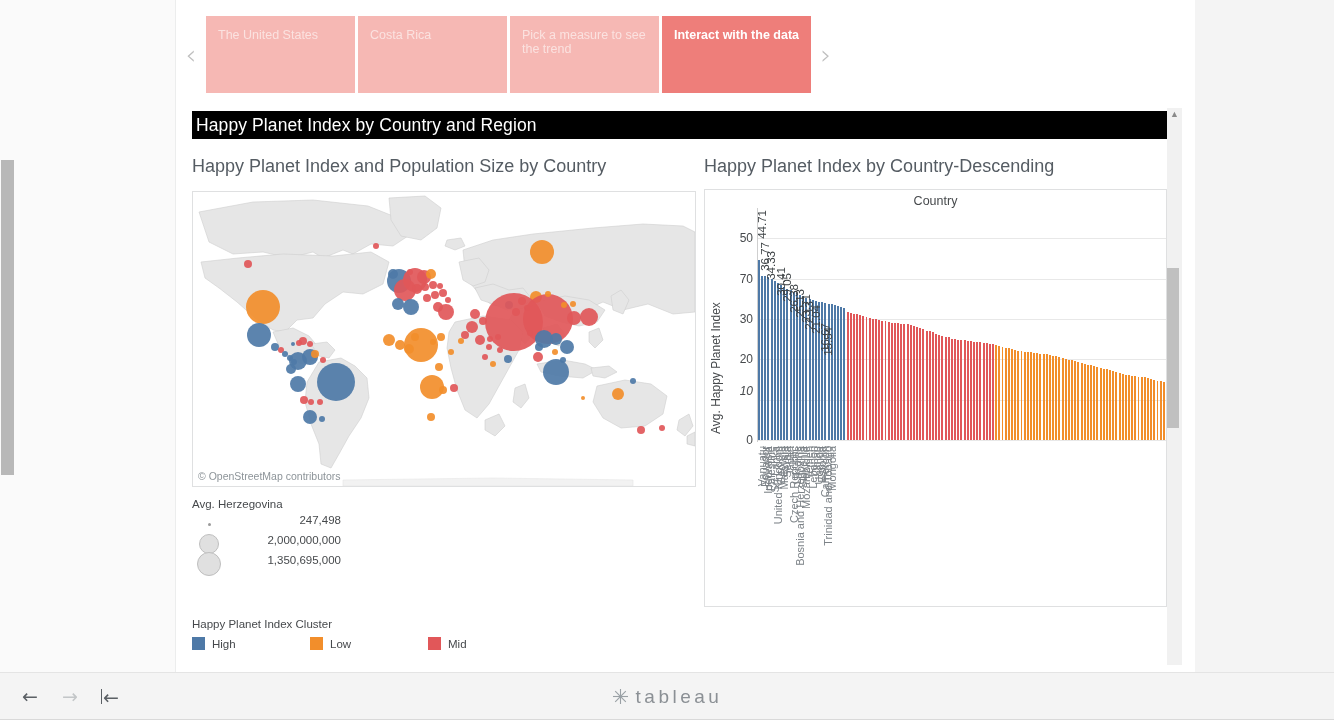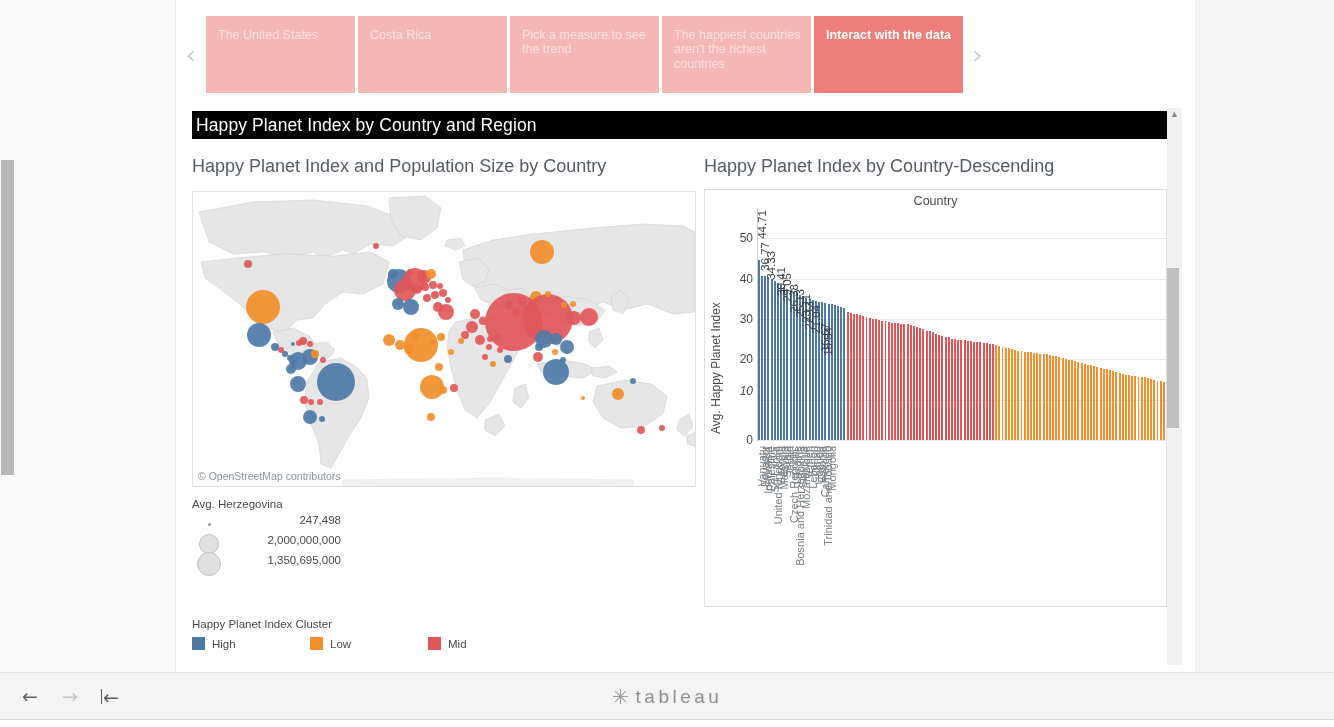--- a/index.html
+++ b/index.html
@@ -139,21 +139,20 @@
 
   <div class="viz-area"></div>
 
   <div class="story-strip">
     <div class="story-inner">
       <div class="story-arrow">‹</div>
       <div class="story-tabs" id="story-tabs">
           <div class="story-tab"><span>The United States</span></div>
           <div class="story-tab"><span>Costa Rica</span></div>
           <div class="story-tab"><span>Pick a measure to see the trend</span></div>
-          <div class="story-tab"><span>The happiest countries aren't the richest countries</span></div>
           <div class="story-tab active"><span>Interact with the data</span></div>
         </div>
       <div class="story-arrow">›</div>
     </div>
   </div>
 
   <div class="dash-title">Happy Planet Index by Country and Region</div>
 
   <div class="sheet-title" id="map-title">Happy Planet Index and Population Size by Country</div>
   <div class="sheet-title" id="bar-title">Happy Planet Index by Country-Descending</div>
@@ -350,21 +349,21 @@
       <div class="y-axis-title">Avg. Happy Planet Index</div>
     <div class="gridline" style="top: 232px;"></div>
         <div class="y-tick" style="top: 232px;">0</div>
         <div class="gridline" style="top: 191.636px;"></div>
         <div class="y-tick" style="top: 183px; font-style: italic;">10</div>
         <div class="gridline" style="top: 151.273px;"></div>
         <div class="y-tick" style="top: 151.273px;">20</div>
         <div class="gridline" style="top: 110.909px;"></div>
         <div class="y-tick" style="top: 110.909px;">30</div>
         <div class="gridline" style="top: 70.5455px;"></div>
-        <div class="y-tick" style="top: 70.5455px;">40</div>
+        <div class="y-tick" style="top: 70.5455px;">70</div>
         <div class="gridline" style="top: 30.1818px;"></div>
         <div class="y-tick" style="top: 30.1818px;">50</div>
         <div class="axis-line" style="height: 234px;"></div>
         <div class="bars-wrap" style="height: 232px;">
           <div class="bar" style="left: 0px; width: 1.96093px; height: 180.466px; background: rgb(78, 121, 167);"></div>
           <div class="bar" style="left: 3.16279px; width: 1.96093px; height: 164.28px; background: rgb(78, 121, 167);"></div>
           <div class="bar" style="left: 6.32558px; width: 1.96093px; height: 163.876px; background: rgb(78, 121, 167);"></div>
           <div class="bar" style="left: 9.48837px; width: 1.96093px; height: 163.473px; background: rgb(78, 121, 167);"></div>
           <div class="bar" style="left: 12.6512px; width: 1.96093px; height: 161.051px; background: rgb(78, 121, 167);"></div>
           <div class="bar" style="left: 15.814px; width: 1.96093px; height: 158.629px; background: rgb(78, 121, 167);"></div>

